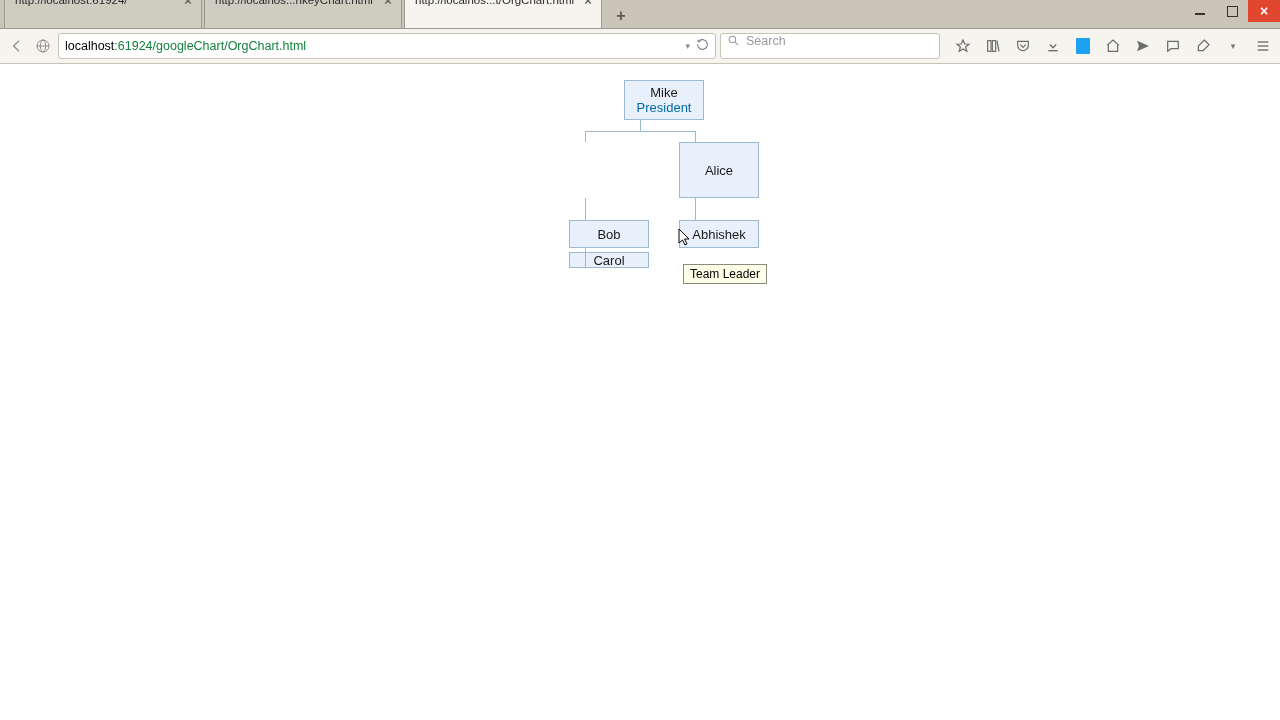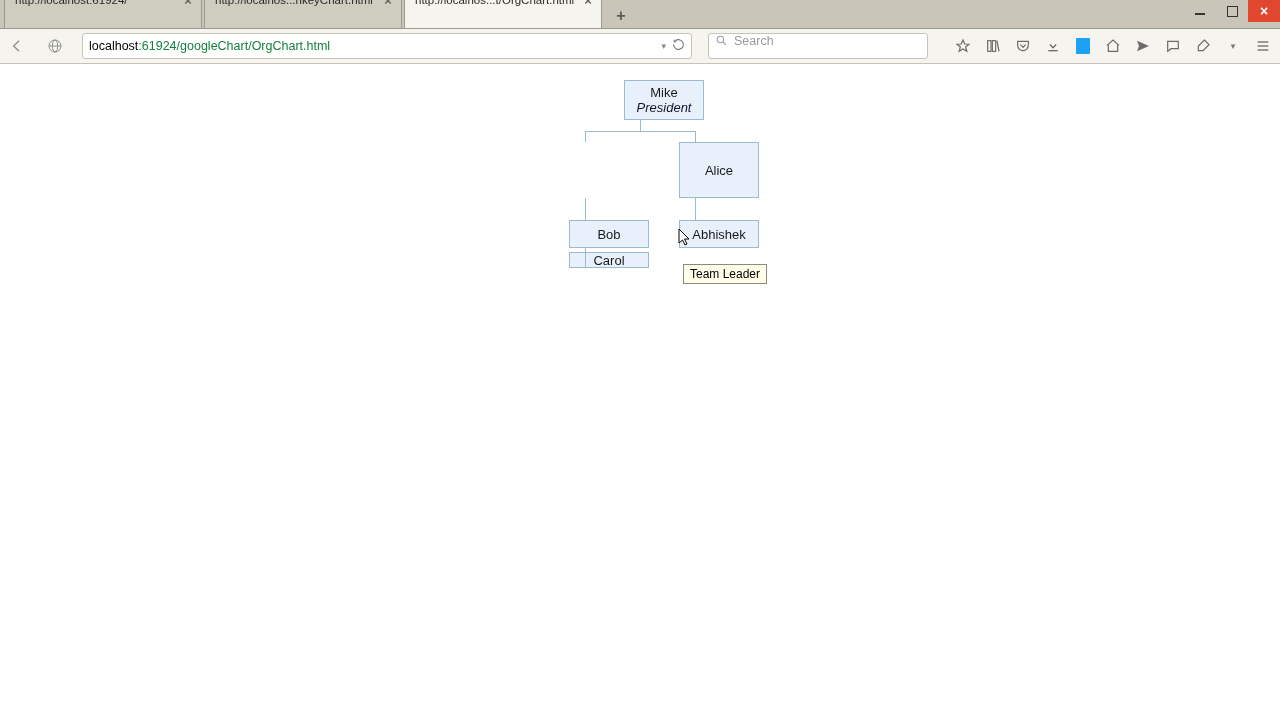--- a/index.html
+++ b/index.html
@@ -19,21 +19,21 @@
   .newtab{width:26px;height:20px;display:flex;align-items:center;justify-content:center;
     color:#5b5b53;font-size:16px;font-weight:bold;margin-left:4px;margin-bottom:2px;}
   .win-controls{position:absolute;right:0;top:0;height:22px;display:flex;}
   .win-btn{width:32px;height:22px;display:flex;align-items:center;justify-content:center;
     font-size:11px;color:#333;}
   .win-btn.min span{display:block;width:10px;height:1.5px;background:#333;margin-top:6px;}
   .win-btn.max span{display:block;width:9px;height:9px;border:1.5px solid #333;}
   .win-btn.close{background:#e1472e;color:#fff;font-size:14px;font-weight:bold;}
   
   .navbar{height:34px;background:#f6f4ee;border-bottom:1px solid #c7c3b6;
-    display:flex;align-items:center;padding:0 6px;gap:16px;}
+    display:flex;align-items:center;padding:0 6px;gap:4px;}
   .nav-icon{width:22px;height:22px;display:flex;align-items:center;
     justify-content:center;color:#8f8f8f;}
   .nav-icon svg{width:16px;height:16px;}
   .url-field{flex:1;height:24px;border:1px solid #c7c3b6;border-radius:3px;
     background:#fff;display:flex;align-items:center;padding:0 6px;font-size:12.5px;
     color:#333;}
   .url-field .host{color:#000;}
   .url-field .path{color:#15803d;}
   .url-field .spacer{flex:1;}
   .url-field .dd{color:#888;font-size:9px;margin-right:6px;}
@@ -46,21 +46,21 @@
   .tool-icons .ti{width:18px;height:18px;display:flex;align-items:center;justify-content:center;color:#6b6b6b;}
   .tool-icons .ti svg{width:16px;height:16px;}
   .tool-icons .blue{background:#1da1f2;width:14px;height:16px;border-radius:1px;}
   
   .page{position:relative;width:100%;height:calc(720px - 28px - 34px);background:#fff;}
   .chart{position:relative;margin:16px auto 0;width:740px;height:320px;}
   .node{position:absolute;border:1px solid #9bbad0;background:#e8f1fb;
     text-align:center;font-size:13px;color:#1a1a1a;
     display:flex;flex-direction:column;align-items:center;justify-content:center;
     padding:6px 12px;box-sizing:border-box;margin-left:24px;}
-  .node .title{color:#0f172a;font-style:italic;line-height:1.2;}
+  .node .title{color:#0369a1;line-height:1.2;}
   .conn{position:absolute;background:#9bbad0;}
   
   .tooltip{position:absolute;border:1px solid #8a8a7e;background:#ffffe9;
     font-size:12px;color:#000;padding:2px 6px;white-space:nowrap;}
   
   .cursor{position:absolute;width:14px;height:20px;pointer-events:none;}
   .cursor svg{width:14px;height:20px;}
 </style>
 </head>
 <body>

